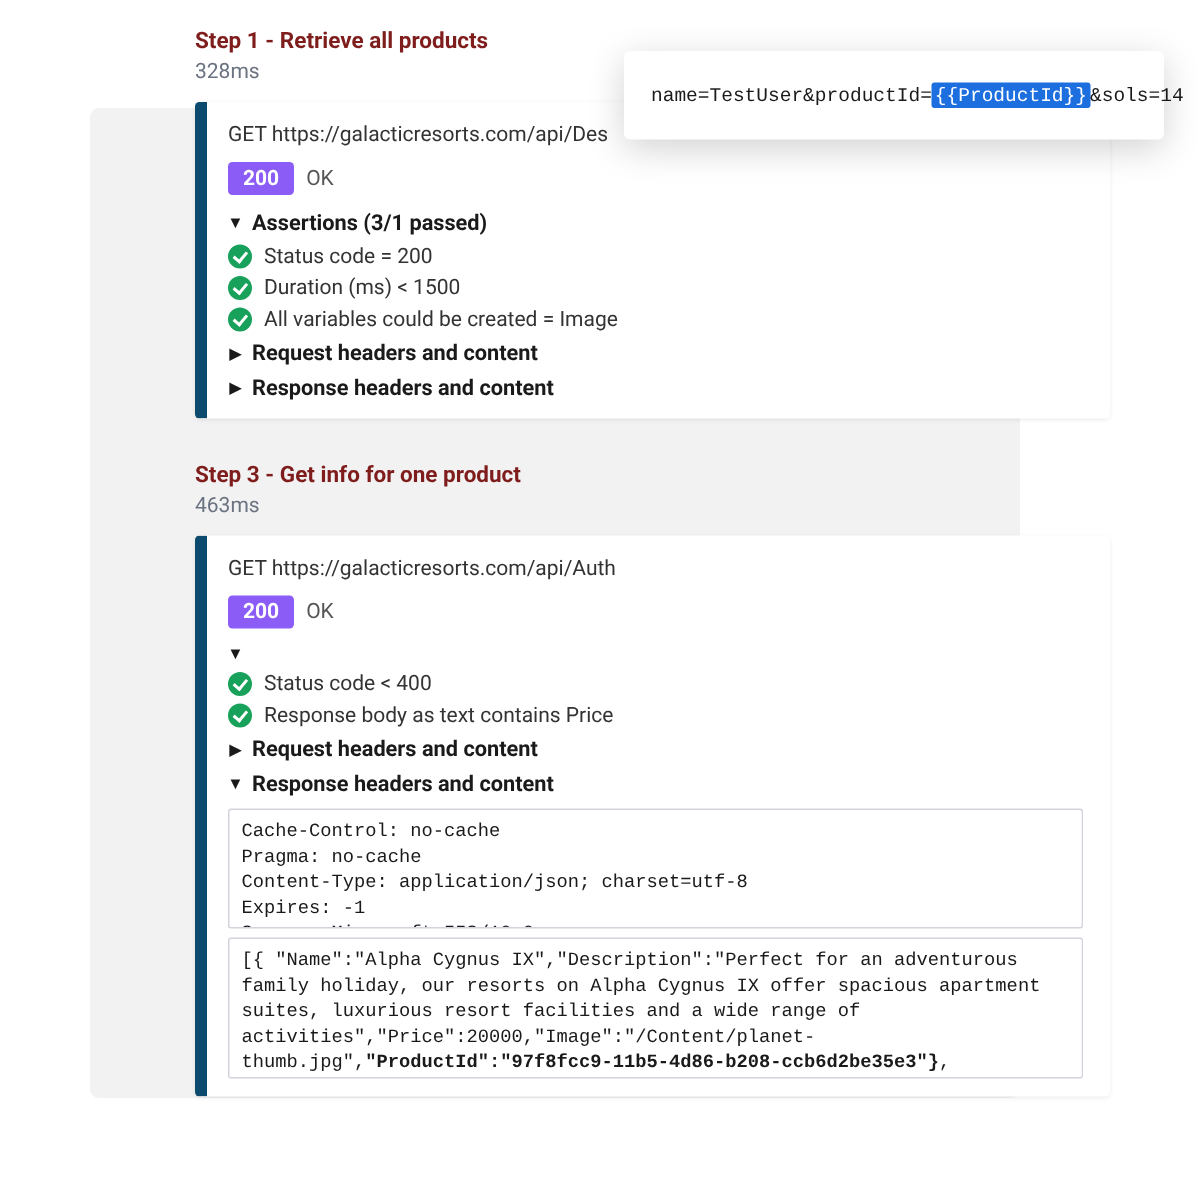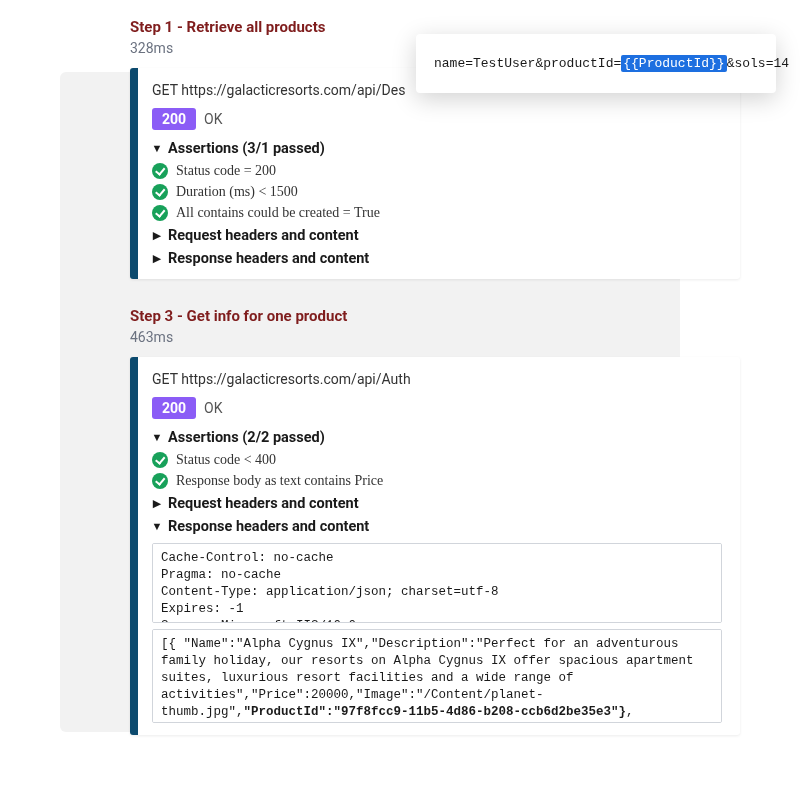--- a/index.html
+++ b/index.html
@@ -91,21 +91,20 @@
     color: #1a1a1a;
   }
   .assertion-list { }
   .assertion-item {
     display: flex;
     align-items: flex-start;
     gap: 8px;
     margin: 5px 0;
     color: #333;
     font-size: 14px;
-    font-family: Liberation Serif, serif;
   }
   .check {
     width: 16px;
     height: 16px;
     border-radius: 50%;
     background: #18a15a;
     display: inline-flex;
     align-items: center;
     justify-content: center;
     flex-shrink: 0;
@@ -193,21 +192,21 @@
       <div class="assertion-item">
         <span class="check"></span>
         <span>Status code = 200</span>
       </div>
       <div class="assertion-item">
         <span class="check"></span>
         <span>Duration (ms) &lt; 1500</span>
       </div>
       <div class="assertion-item">
         <span class="check"></span>
-        <span>All contains could be created = True</span>
+        <span>All variables could be created = Image</span>
       </div>
     </div>
 
     <div class="section-row">
       <span class="caret">▶</span>
       <span class="section-label">Request headers and content</span>
     </div>
     <div class="section-row">
       <span class="caret">▶</span>
       <span class="section-label">Response headers and content</span>
@@ -219,21 +218,20 @@
 
   <div class="card">
     <div class="req-line">GET https://galacticresorts.com/api/Auth</div>
     <div class="status-row">
       <span class="status-badge">200</span>
       <span class="status-text">OK</span>
     </div>
 
     <div class="section-row">
       <span class="caret">▼</span>
-      <span class="section-label">Assertions (2/2 passed)</span>
     </div>
     <div class="assertion-list">
       <div class="assertion-item">
         <span class="check"></span>
         <span>Status code &lt; 400</span>
       </div>
       <div class="assertion-item">
         <span class="check"></span>
         <span>Response body as text contains Price</span>
       </div>

